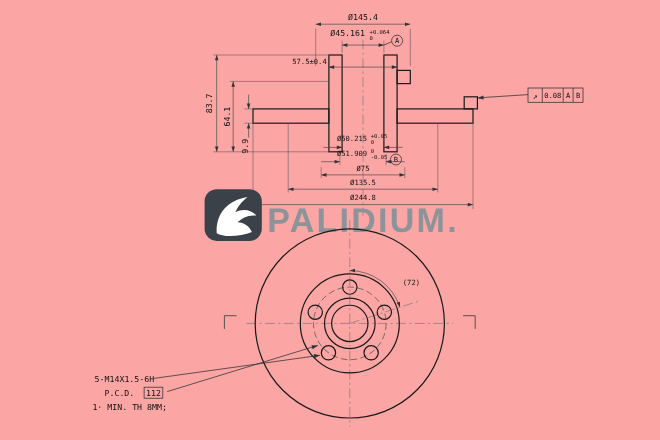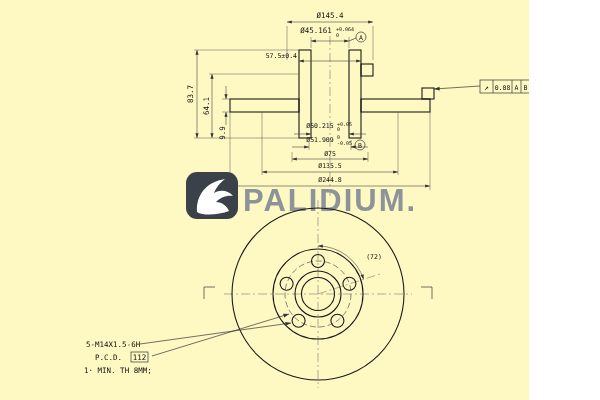--- a/index.html
+++ b/index.html
@@ -1,16 +1,16 @@
 <!DOCTYPE html>
 <html><head>
 <meta charset="utf-8">
 <style>
   html,body { margin:0; padding:0; background:#ffffff; }
-  #canvas { width:529px; height:400px; position:relative; background:#fef9c3; overflow:hidden;text-align:center; }
+  #canvas { width:600px; height:400px; position:relative; background:#fca5a5; overflow:hidden;text-align:center; }
   svg { display:block; }
   text { font-family:"DejaVu Sans Mono", monospace; fill:#111111; }
   .t5 { font-size:5px; }
   .t6 { font-size:6.5px; }
   .t7 { font-size:7.5px; }
   .outline { stroke:#1a1a1a; stroke-width:1.1; fill:none; }
   .thin    { stroke:#333333; stroke-width:0.7; fill:none; }
   .dim     { stroke:#444444; stroke-width:0.6; fill:none; }
   .ext     { stroke:#555555; stroke-width:0.5; fill:none; }
   .cl      { stroke:#777777; stroke-width:0.6; fill:none; stroke-dasharray:9 3 2 3; }

